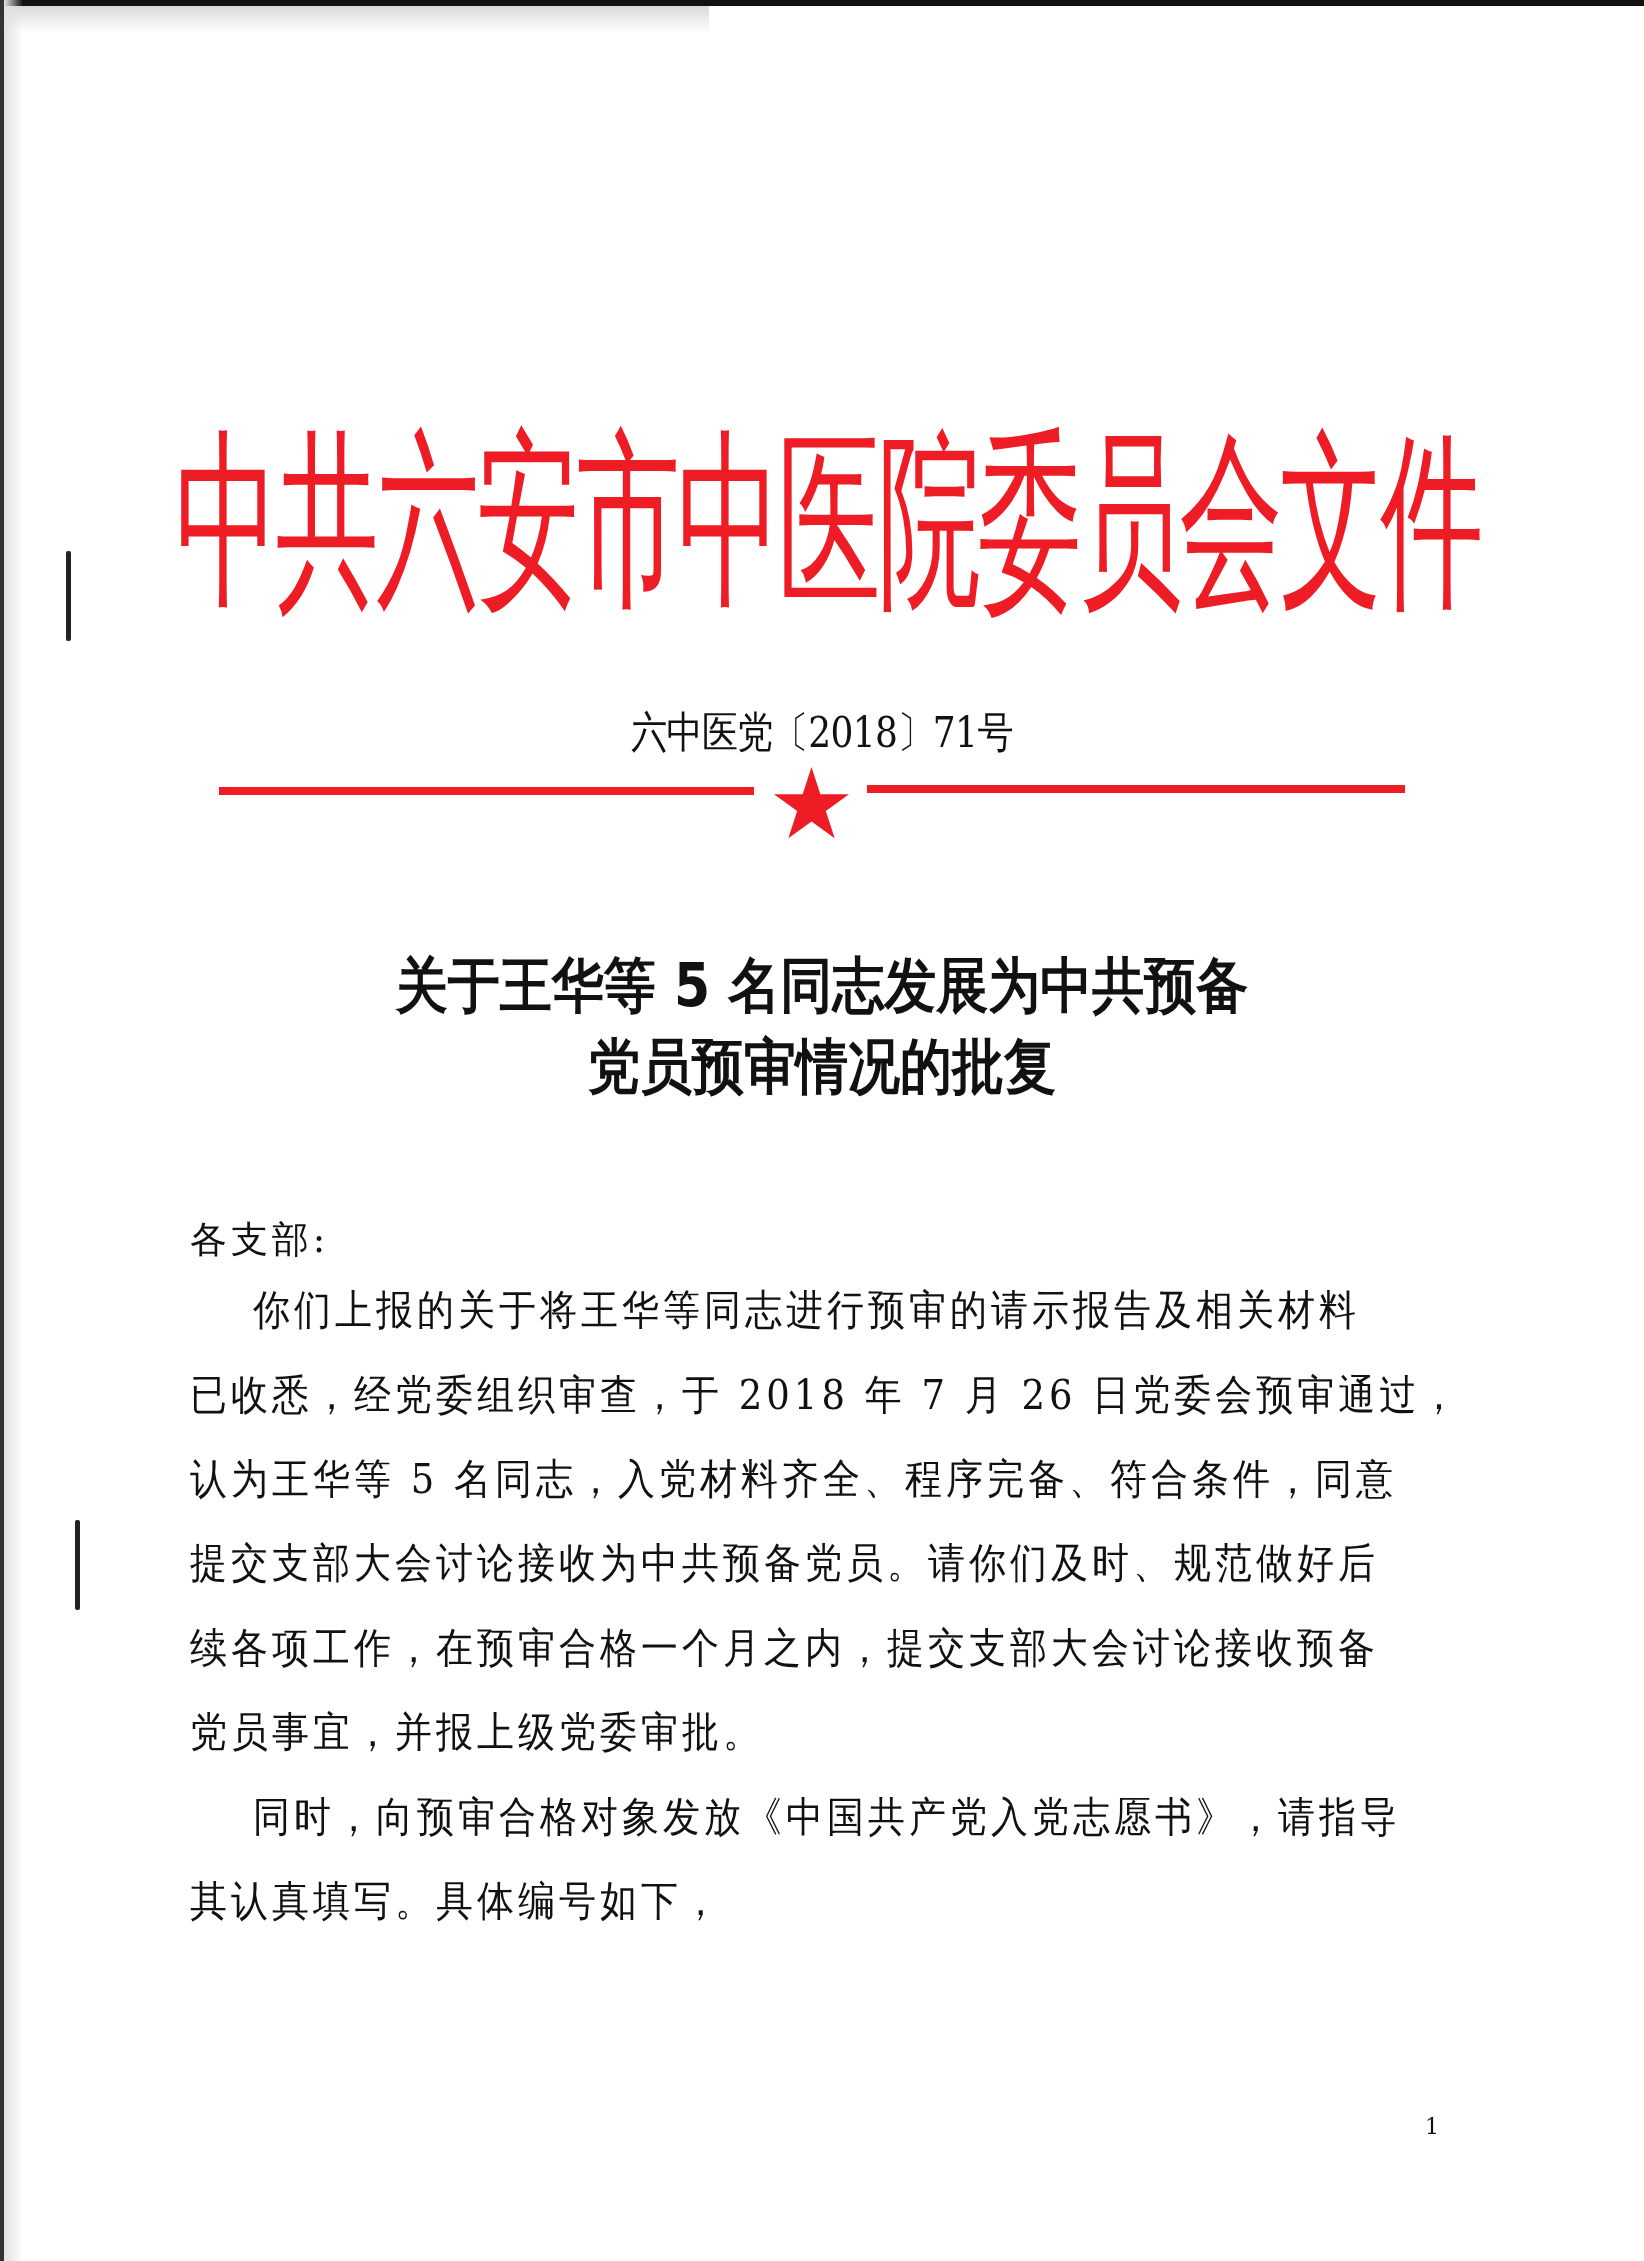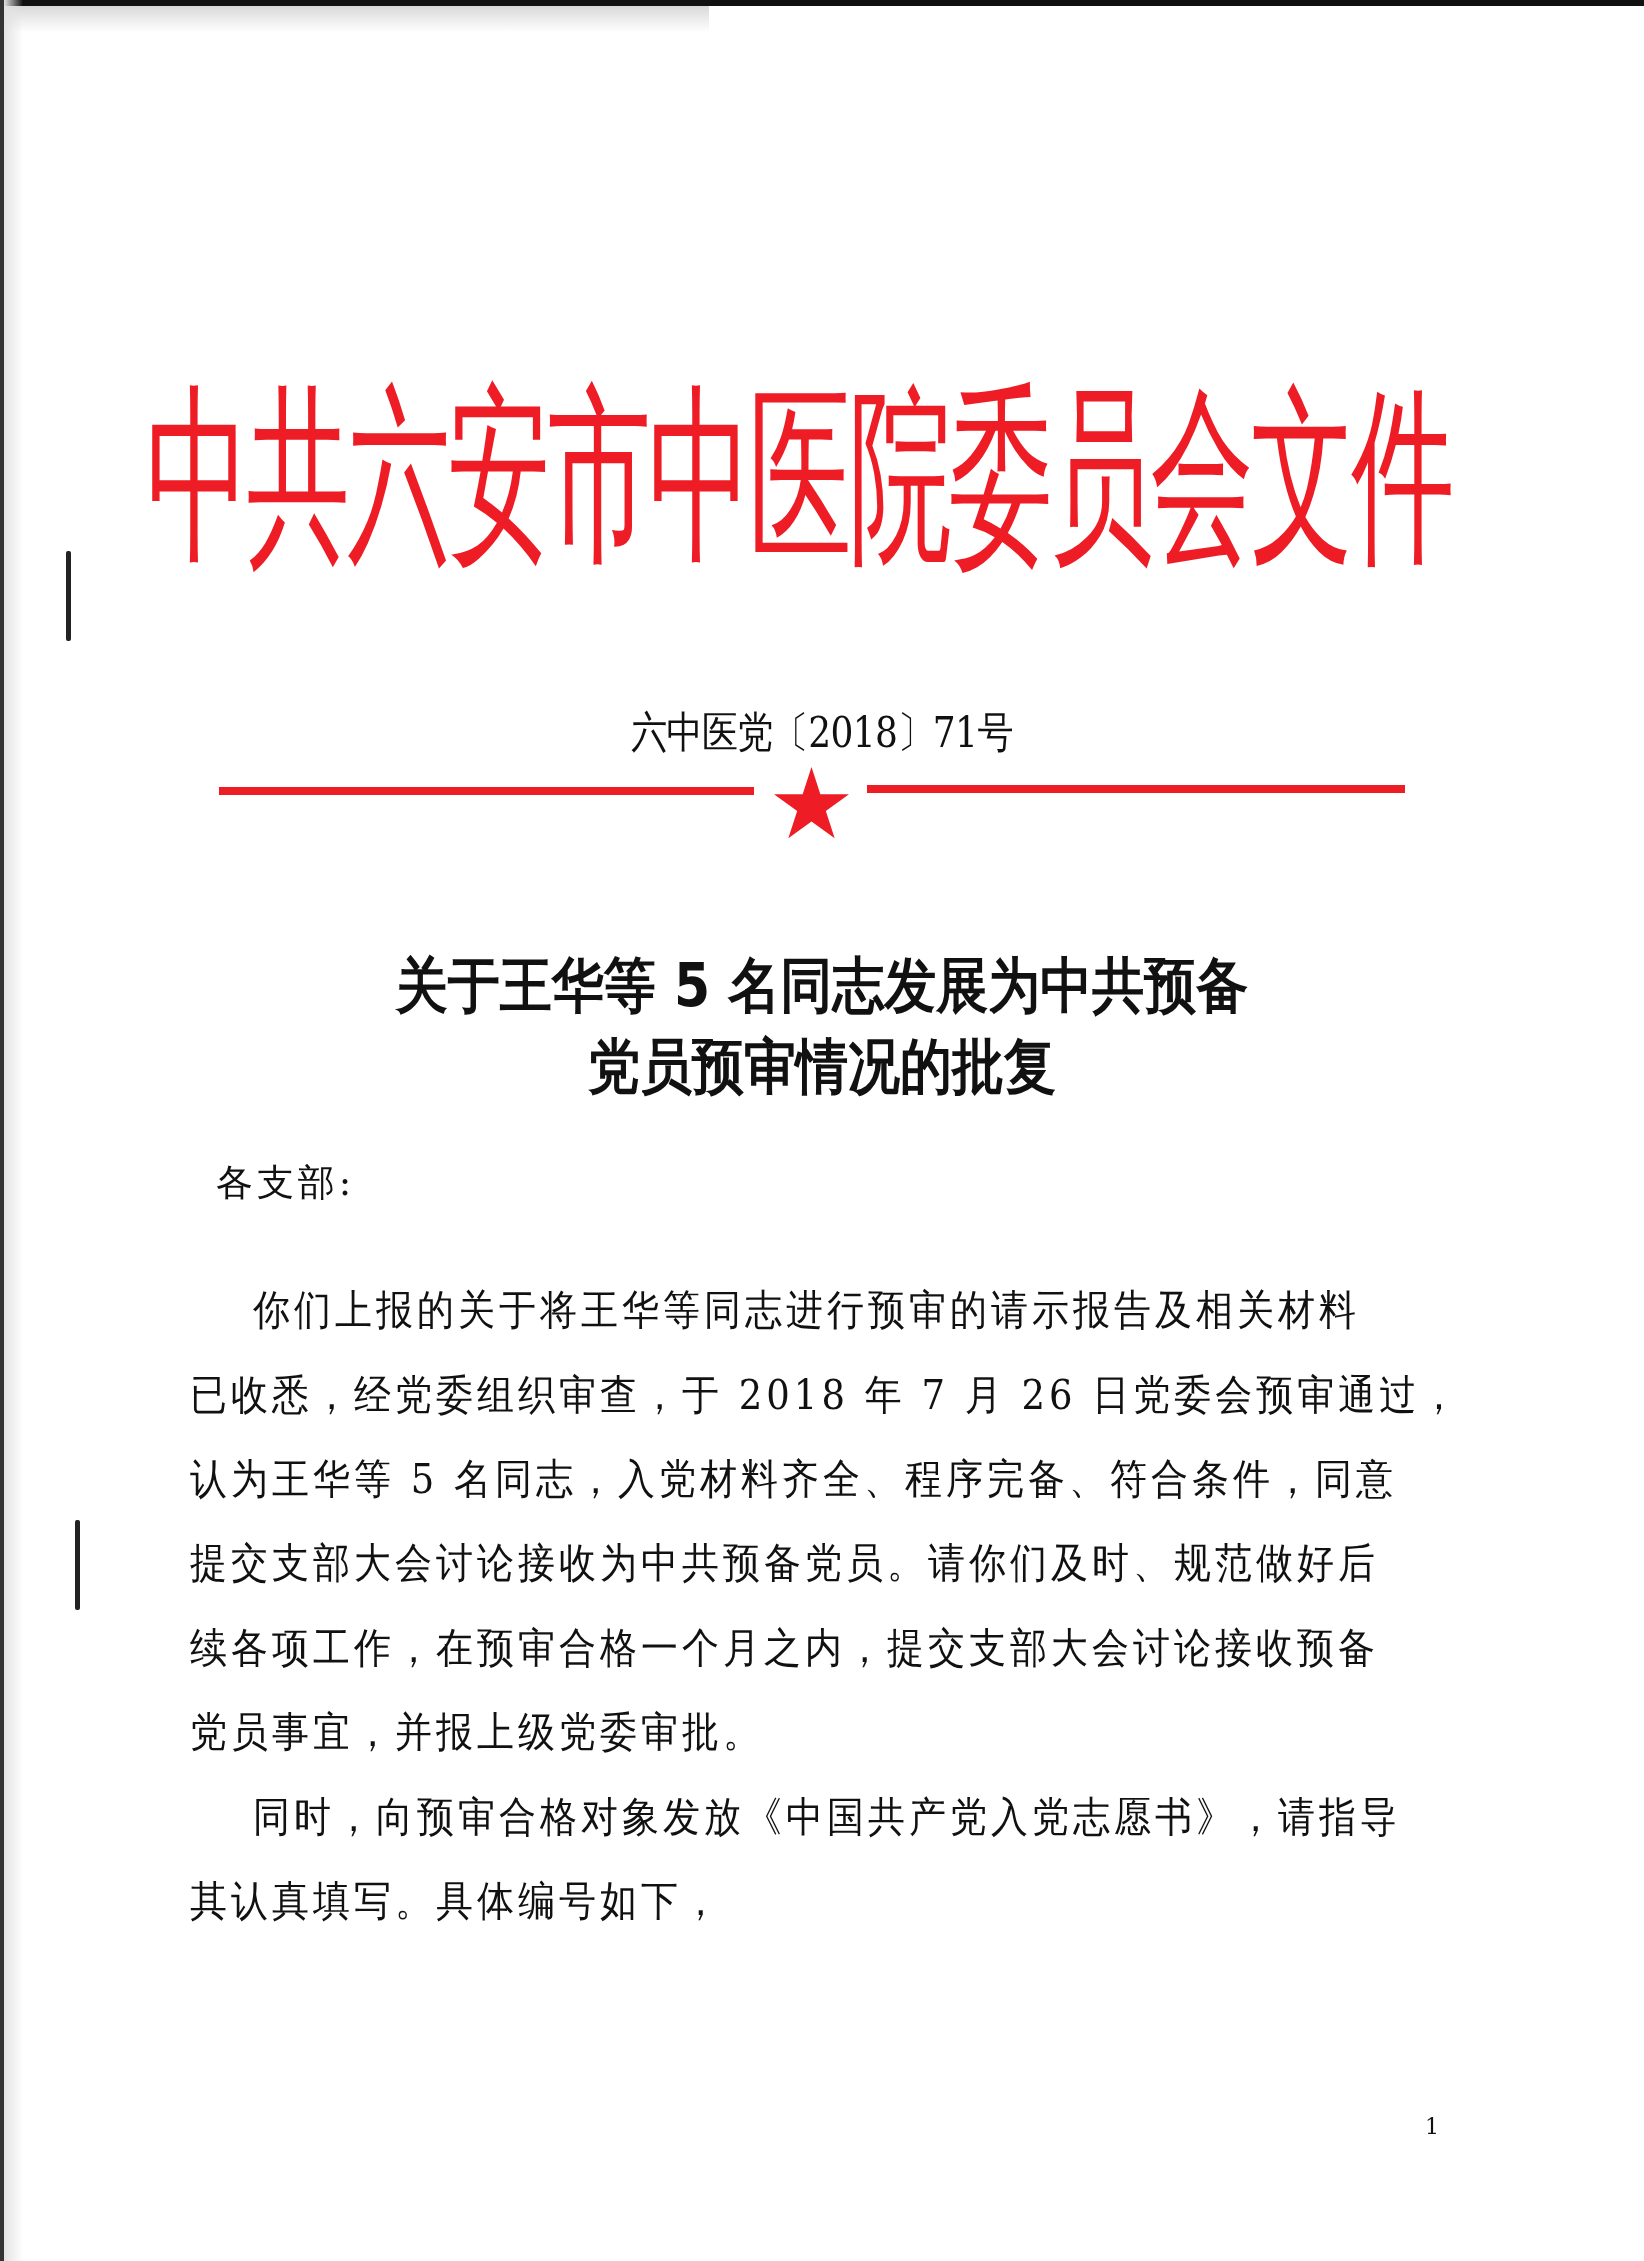--- a/index.html
+++ b/index.html
@@ -6,41 +6,41 @@
   body { width:1644px; height:2261px; background:#ffffff; position:relative; overflow:hidden;
          font-family:"DejaVu Serif","Liberation Serif",serif; color:#111; }
   .scan-top { position:absolute; left:0; top:0; width:1644px; height:6.4px; background:#111; }
   .scan-top-shadow { position:absolute; left:0; top:6.4px; width:709px; height:26px;
          background:linear-gradient(#d9d9d9, rgba(255,255,255,0)); }
   .scan-left { position:absolute; left:0; top:0; width:3.9px; height:2261px; background:#333; }
   .scan-left-shadow { position:absolute; left:3.9px; top:0; width:19.3px; height:2261px;
          background:linear-gradient(90deg,#e2e2e2,rgba(255,255,255,0)); }
   .punch-mark { position:absolute; width:4.5px; height:90px; background:#222; border-radius:1.9px; }
 
-  .red-header { position:absolute; left:206px; top:380px; width:1186px; height:193px;
-         display:flex; justify-content:center; align-items:center; }
+  .red-header { position:absolute; left:235px; top:380px; width:1186px; height:193px;
+         display:flex; justify-content:center; align-items:flex-end; }
   .red-header span { display:inline-block; color:#ee1c25; font-family:"DejaVu Sans","Liberation Sans",sans-serif;
          font-size:103px; line-height:103px; transform:scaleY(1.85); letter-spacing:-2.6px; white-space:nowrap; }
 
   .doc-number { position:absolute; left:0; width:1644px; top:709px; text-align:center;
          font-size:36px; line-height:45px; transform:scaleY(1.2); letter-spacing:-0.6px; }
 
   .rule { position:absolute; top:787px; height:7.7px; background:#ee1c25; }
   .rule-left { left:219px; width:535px; }
   .rule-right { left:867px; width:538px; top:785px; }
   .star { position:absolute; left:774px; top:767px; width:75px; height:72px; }
 
   .heading { position:absolute; left:0; width:1644px; text-align:center; font-weight:bold;
          font-family:"DejaVu Sans","Liberation Sans",sans-serif; font-size:52px; line-height:58px;
          transform:scaleY(1.15); }
   .heading-1 { top:956px; }
   .heading-2 { top:1037px; }
 
-  .salutation { position:absolute; left:190px; top:1160px; font-size:37px; line-height:45px;
-         letter-spacing:3.9px;margin-left:26px; }
+  .salutation { position:absolute; left:190px; top:1217px; font-size:37px; line-height:45px;
+         letter-spacing:3.9px; }
   .body-line { position:absolute; left:190px; width:1248px; font-size:37px; line-height:45px;
          letter-spacing:4px; white-space:nowrap; transform:scaleY(1.12); transform-origin:left top; }
   .page-number { position:absolute; left:1425px; top:2114px; font-size:22px; line-height:26px; }
 </style>
 </head>
 <body>
 
 <div class="scan-top"></div>
 <div class="scan-top-shadow"></div>
 <div class="scan-left"></div>

